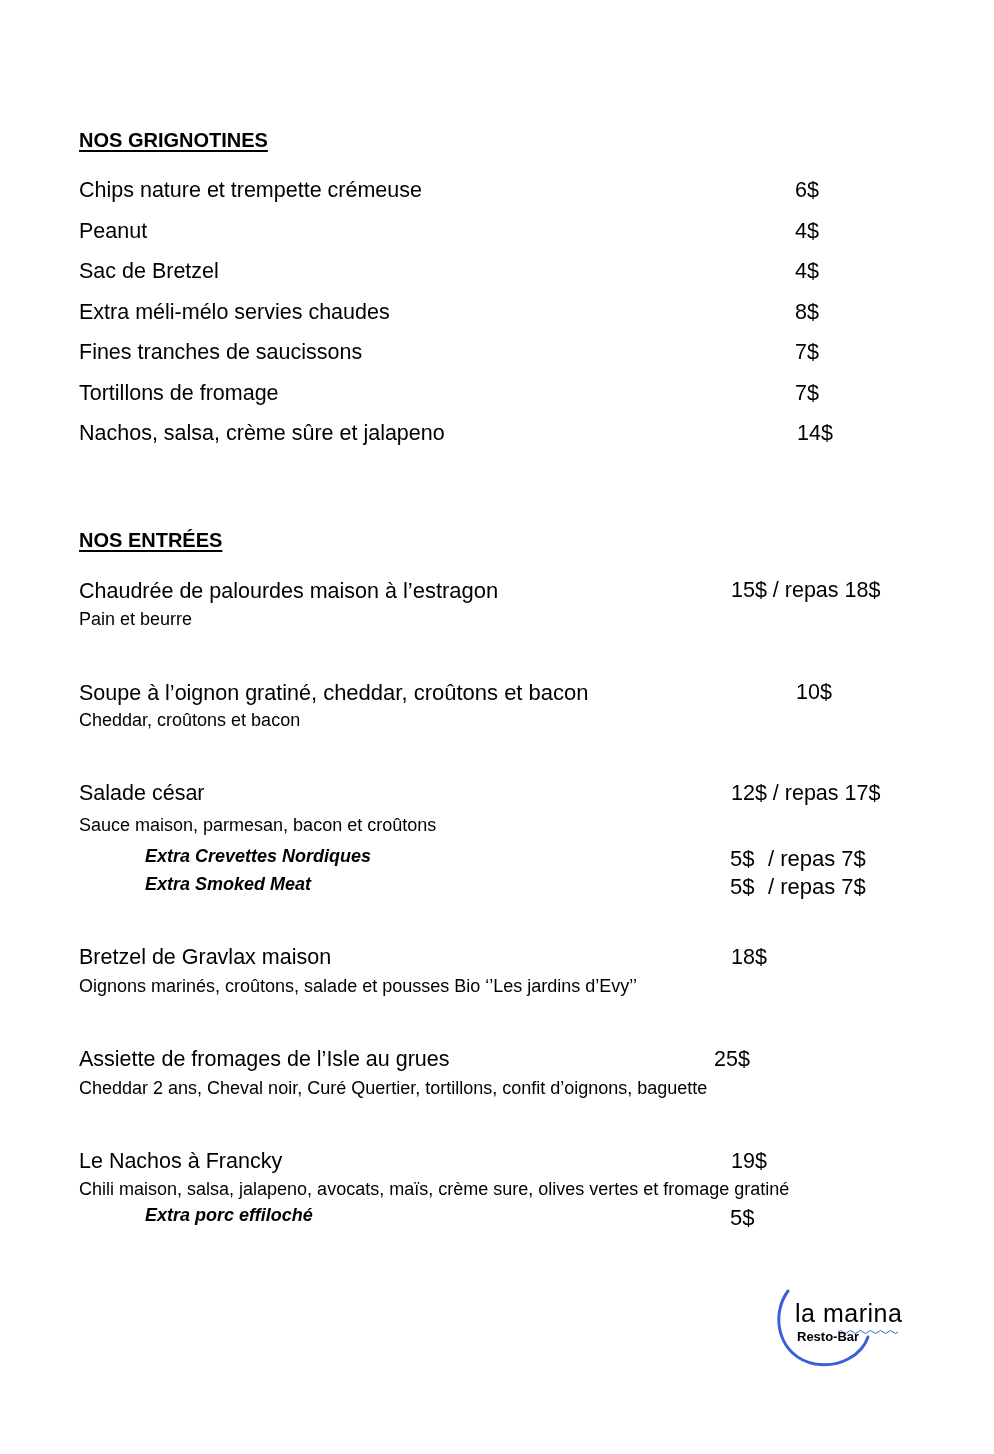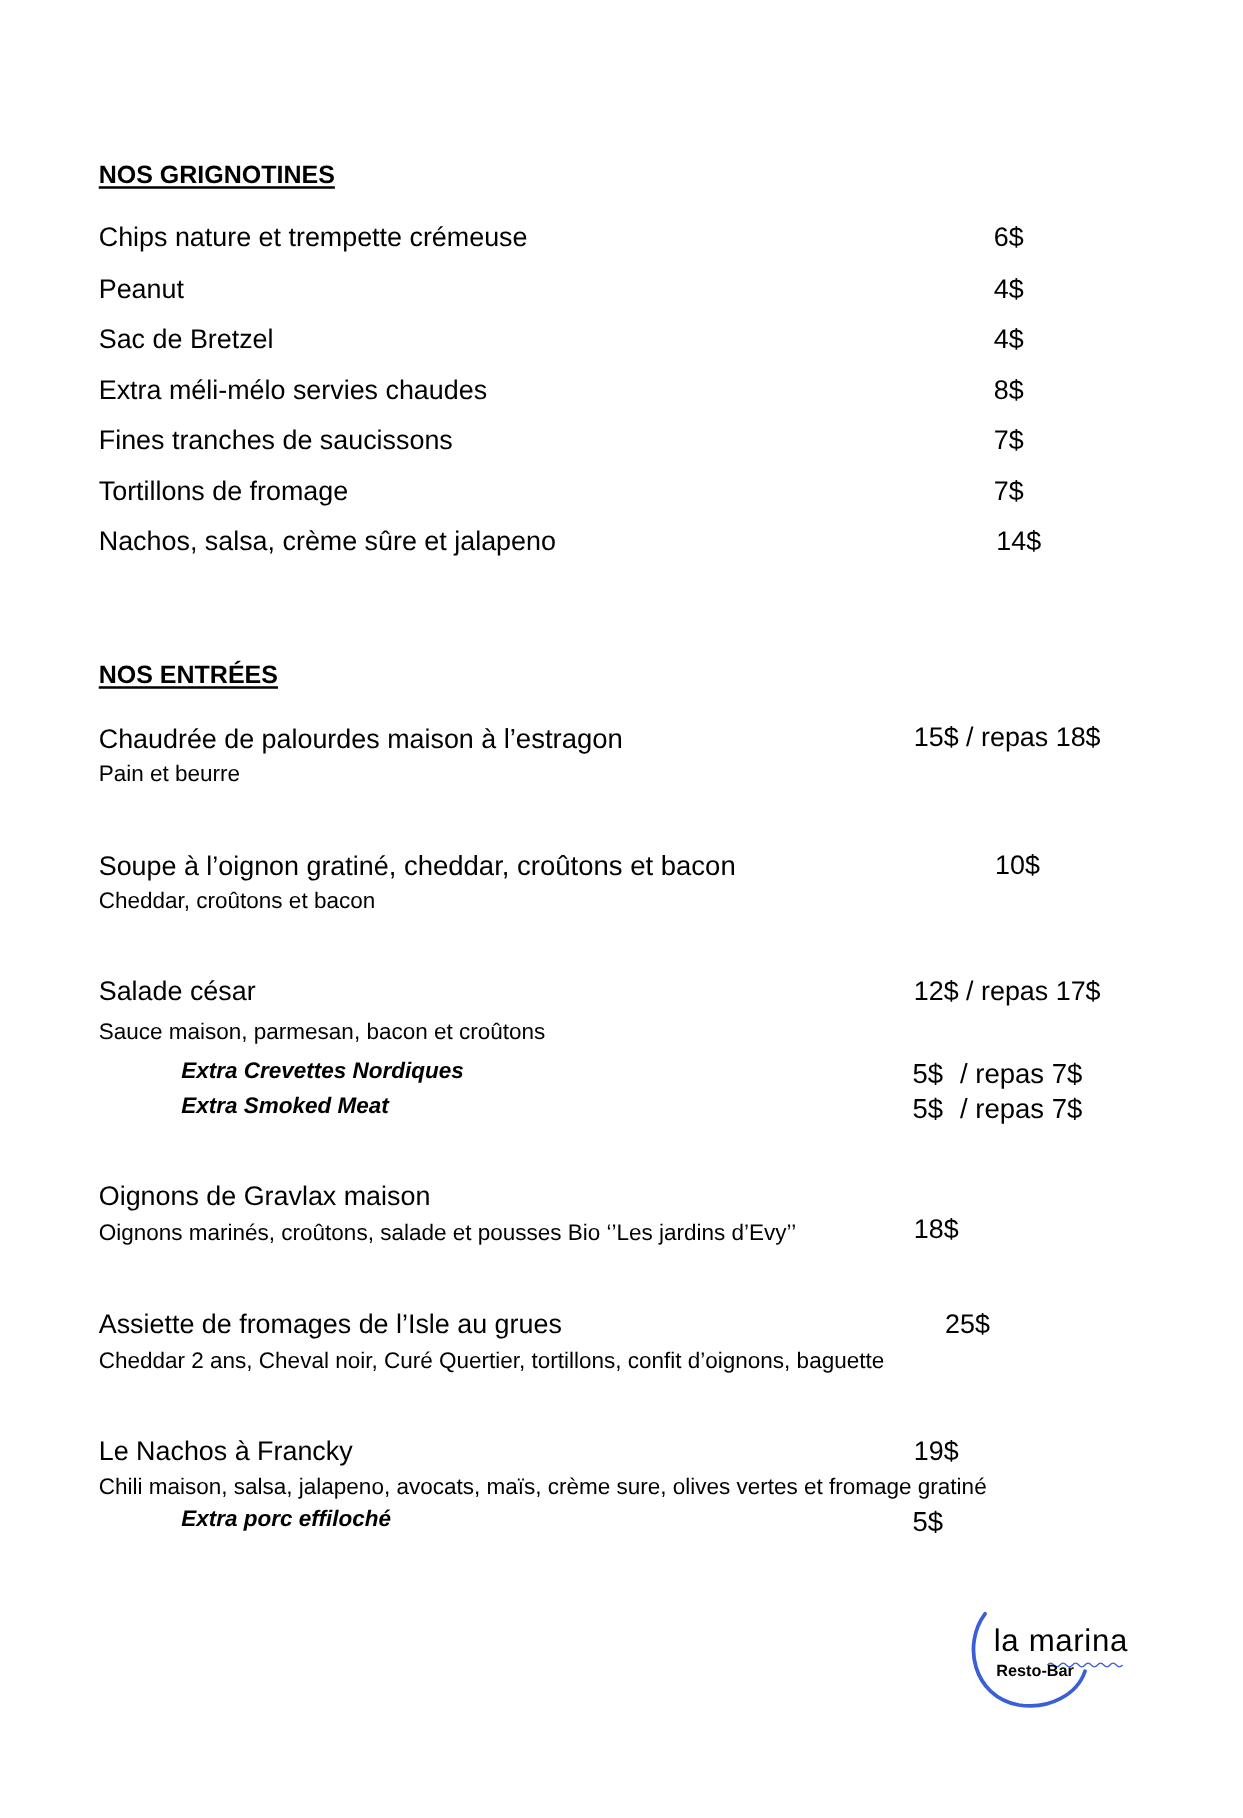--- a/index.html
+++ b/index.html
@@ -53,26 +53,26 @@
 <div class="abs big b" style="left:79px; top:781px;">Salade césar</div>
 <div class="abs big" style="left:731px; top:781px;">12$ / repas 17$</div>
 <div class="abs desc" style="left:79px; top:815px;">Sauce maison, parmesan, bacon et croûtons</div>
 <div class="abs extra" style="left:145px; top:846px;">Extra Crevettes Nordiques</div>
 <div class="abs small" style="left:730px; top:846px;">5$</div>
 <div class="abs small" style="left:768px; top:846px;">/ repas 7$</div>
 <div class="abs extra" style="left:145px; top:874px;">Extra Smoked Meat</div>
 <div class="abs small" style="left:730px; top:874px;">5$</div>
 <div class="abs small" style="left:768px; top:874px;">/ repas 7$</div>
 
-<div class="abs big b" style="left:79px; top:945px;">Oignons de Gravlax maison</div>
-<div class="abs big" style="left:731px; top:945px;margin-top:26px;">18$</div>
+<div class="abs big b" style="left:79px; top:945px;">Bretzel de Gravlax maison</div>
+<div class="abs big" style="left:731px; top:945px;">18$</div>
 <div class="abs desc" style="left:79px; top:976px;">Oignons marinés, croûtons, salade et pousses Bio ‘’Les jardins d’Evy’’</div>
 
 <div class="abs big b" style="left:79px; top:1047px;">Assiette de fromages de l’Isle au grues</div>
-<div class="abs big" style="left:756px; top:1047px;">25$</div>
+<div class="abs big" style="left:714px; top:1047px;">25$</div>
 <div class="abs desc" style="left:79px; top:1078px;">Cheddar 2 ans, Cheval noir, Curé Quertier, tortillons, confit d’oignons, baguette</div>
 
 <div class="abs big b" style="left:79px; top:1149px;">Le Nachos à Francky</div>
 <div class="abs big" style="left:731px; top:1149px;">19$</div>
 <div class="abs desc" style="left:79px; top:1179px;text-align:right;">Chili maison, salsa, jalapeno, avocats, maïs, crème sure, olives vertes et fromage gratiné</div>
 <div class="abs extra" style="left:145px; top:1205px;">Extra porc effiloché</div>
 <div class="abs small" style="left:730px; top:1205px;">5$</div>
 
 <div class="logo">
   <svg width="140" height="90" viewBox="0 0 140 90">

